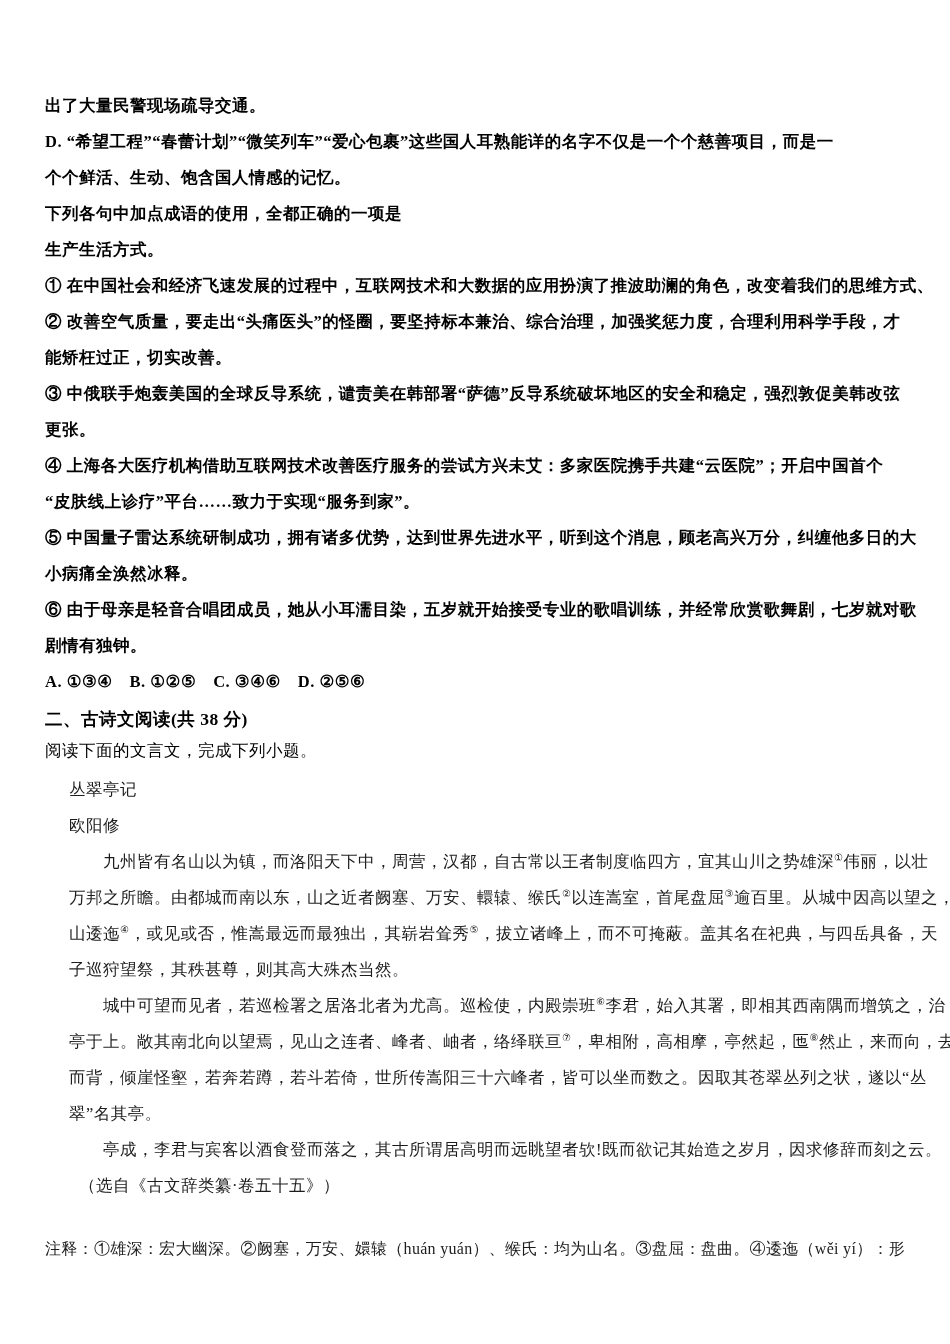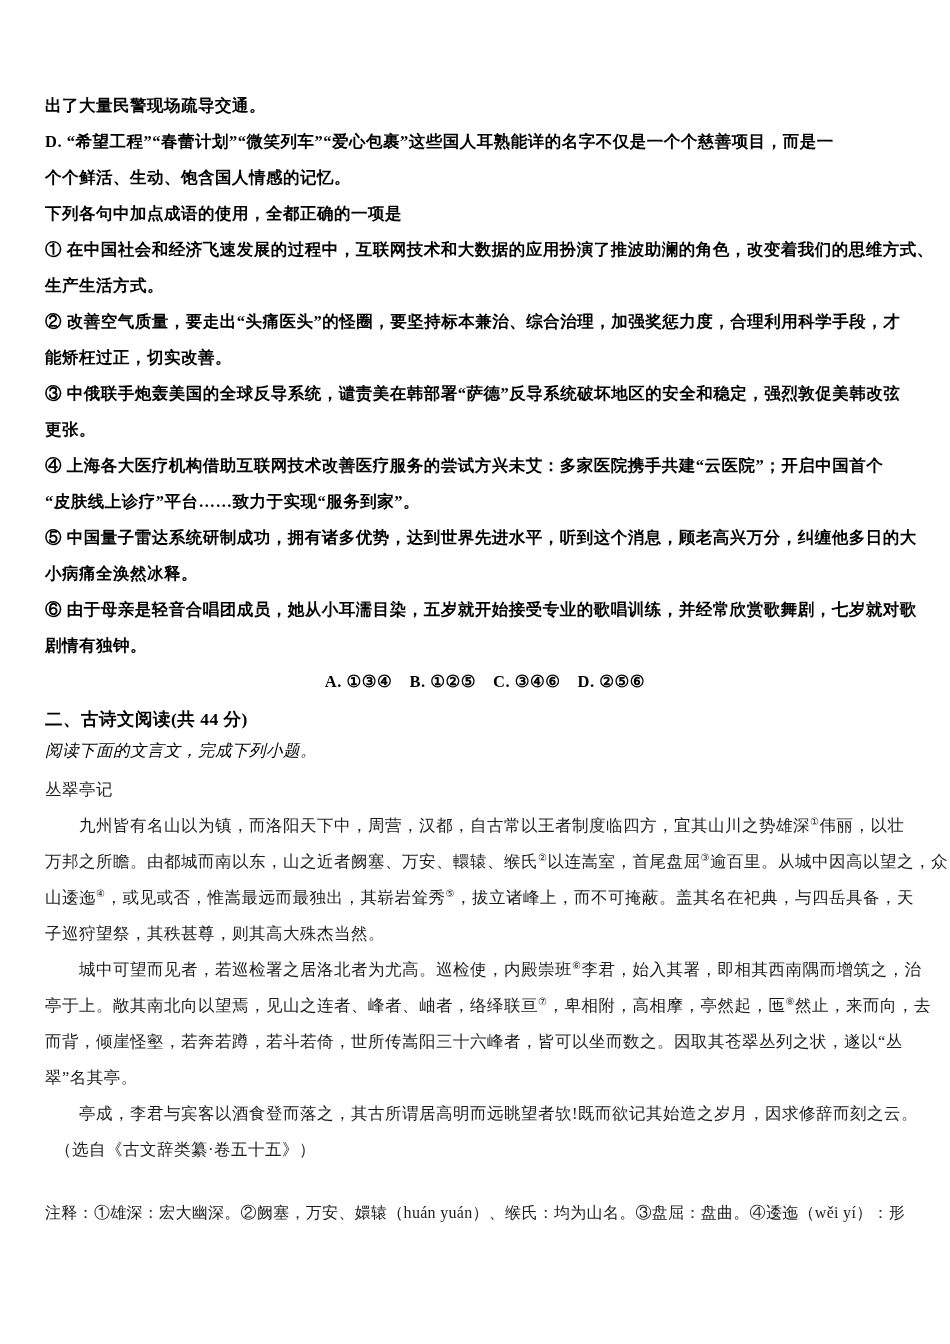--- a/index.html
+++ b/index.html
@@ -16,46 +16,46 @@
   }
   .m-line{
     font-size:16.5px;
     font-weight:700;
     line-height:36px;
     height:36px;
     white-space:nowrap;
     letter-spacing:0.5px;
     color:#000;
   }
-  .options-line{margin-bottom:2px;text-align:center;}
+  .options-line{margin-bottom:2px;}
   .section-heading{
     font-size:17.5px;
     font-weight:700;
     line-height:34px;
     height:34px;
     white-space:nowrap;
     letter-spacing:0.5px;
   }
   .intro-line{
     font-size:16.5px;
     font-weight:400;
     line-height:30px;
     height:30px;
     white-space:nowrap;
     letter-spacing:0.5px;
-    font-style:italic;
   }
   .k-line{
     font-size:16.5px;
     font-weight:400;
     color:#1c1c1c;
     line-height:36px;
     height:36px;
     white-space:nowrap;
     letter-spacing:0.5px;
+    margin-left:24px;
   }
   .k-title{margin-top:6px;}
   .k-indent{text-indent:34px;}
   .k-src{text-indent:10px;}
   .k-line sup{
     font-size:10px;
     vertical-align:super;
     line-height:0;
   }
   .note-line{
@@ -71,39 +71,40 @@
 </style>
 </head>
 <body>
 
 <div class="page">
 
   <div class="m-line">出了大量民警现场疏导交通。</div>
   <div class="m-line">D. “希望工程”“春蕾计划”“微笑列车”“爱心包裹”这些国人耳熟能详的名字不仅是一个个慈善项目，而是一</div>
   <div class="m-line">个个鲜活、生动、饱含国人情感的记忆。</div>
   <div class="m-line">下列各句中加点成语的使用，全都正确的一项是</div>
+  <div class="m-line">生产生活方式。</div>
   <div class="m-line">① 在中国社会和经济飞速发展的过程中，互联网技术和大数据的应用扮演了推波助澜的角色，改变着我们的思维方式、</div>
-  <div class="m-line">生产生活方式。</div>
   <div class="m-line">② 改善空气质量，要走出“头痛医头”的怪圈，要坚持标本兼治、综合治理，加强奖惩力度，合理利用科学手段，才</div>
   <div class="m-line">能矫枉过正，切实改善。</div>
   <div class="m-line">③ 中俄联手炮轰美国的全球反导系统，谴责美在韩部署“萨德”反导系统破坏地区的安全和稳定，强烈敦促美韩改弦</div>
   <div class="m-line">更张。</div>
   <div class="m-line">④ 上海各大医疗机构借助互联网技术改善医疗服务的尝试方兴未艾：多家医院携手共建“云医院”；开启中国首个</div>
   <div class="m-line">“皮肤线上诊疗”平台……致力于实现“服务到家”。</div>
   <div class="m-line">⑤ 中国量子雷达系统研制成功，拥有诸多优势，达到世界先进水平，听到这个消息，顾老高兴万分，纠缠他多日的大</div>
   <div class="m-line">小病痛全涣然冰释。</div>
   <div class="m-line">⑥ 由于母亲是轻音合唱团成员，她从小耳濡目染，五岁就开始接受专业的歌唱训练，并经常欣赏歌舞剧，七岁就对歌</div>
   <div class="m-line">剧情有独钟。</div>
 
   <div class="m-line options-line">A. ①③④　B. ①②⑤　C. ③④⑥　D. ②⑤⑥</div>
 
-  <div class="section-heading">二、古诗文阅读(共 44 分)</div>
+  <div class="section-heading">二、古诗文阅读(共 38 分)</div>
   <div class="intro-line">阅读下面的文言文，完成下列小题。</div>
 
   <div class="k-line k-title">丛翠亭记</div>
+  <div class="k-line">欧阳修</div>
 
   <div class="k-line k-indent">九州皆有名山以为镇，而洛阳天下中，周营，汉都，自古常以王者制度临四方，宜其山川之势雄深<sup>①</sup>伟丽，以壮</div>
   <div class="k-line">万邦之所瞻。由都城而南以东，山之近者阙塞、万安、轘辕、缑氏<sup>②</sup>以连嵩室，首尾盘屈<sup>③</sup>逾百里。从城中因高以望之，众</div>
   <div class="k-line">山逶迤<sup>④</sup>，或见或否，惟嵩最远而最独出，其崭岩耸秀<sup>⑤</sup>，拔立诸峰上，而不可掩蔽。盖其名在祀典，与四岳具备，天</div>
   <div class="k-line">子巡狩望祭，其秩甚尊，则其高大殊杰当然。</div>
 
   <div class="k-line k-indent">城中可望而见者，若巡检署之居洛北者为尤高。巡检使，内殿崇班<sup>⑥</sup>李君，始入其署，即相其西南隅而增筑之，治</div>
   <div class="k-line">亭于上。敞其南北向以望焉，见山之连者、峰者、岫者，络绎联亘<sup>⑦</sup>，卑相附，高相摩，亭然起，匜<sup>⑧</sup>然止，来而向，去</div>
   <div class="k-line">而背，倾崖怪壑，若奔若蹲，若斗若倚，世所传嵩阳三十六峰者，皆可以坐而数之。因取其苍翠丛列之状，遂以“丛</div>
   <div class="k-line">翠”名其亭。</div>

